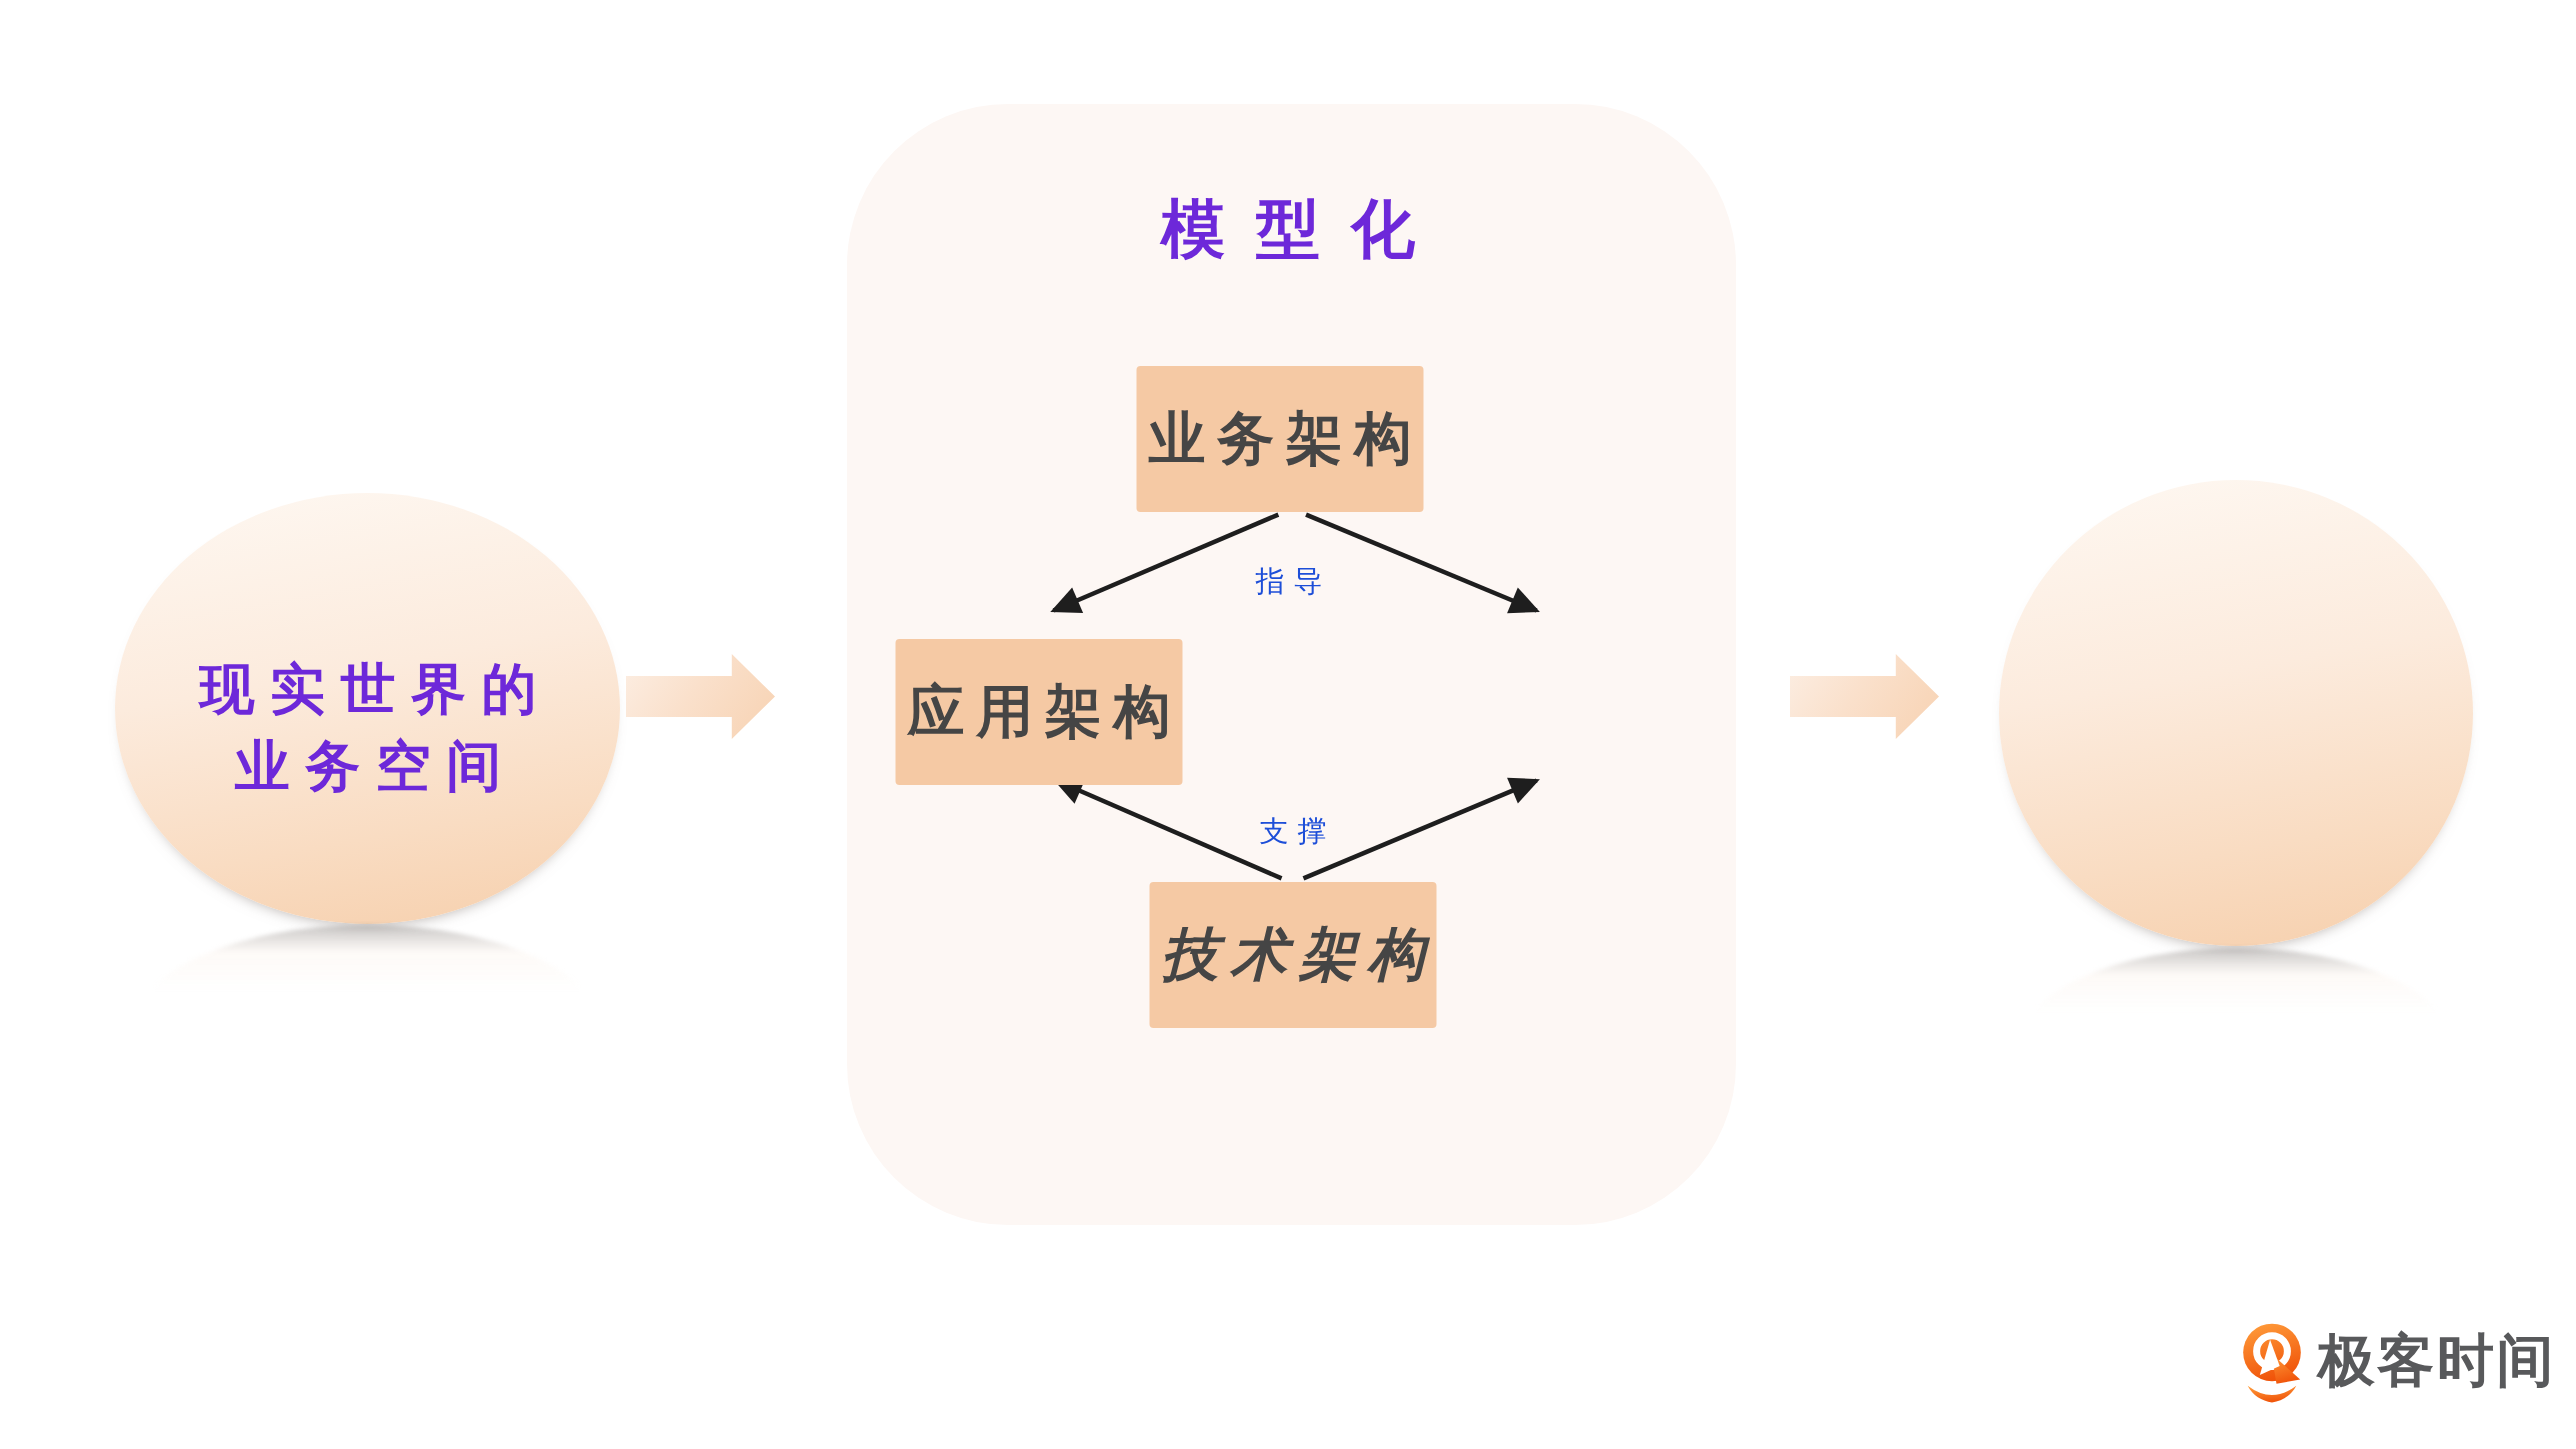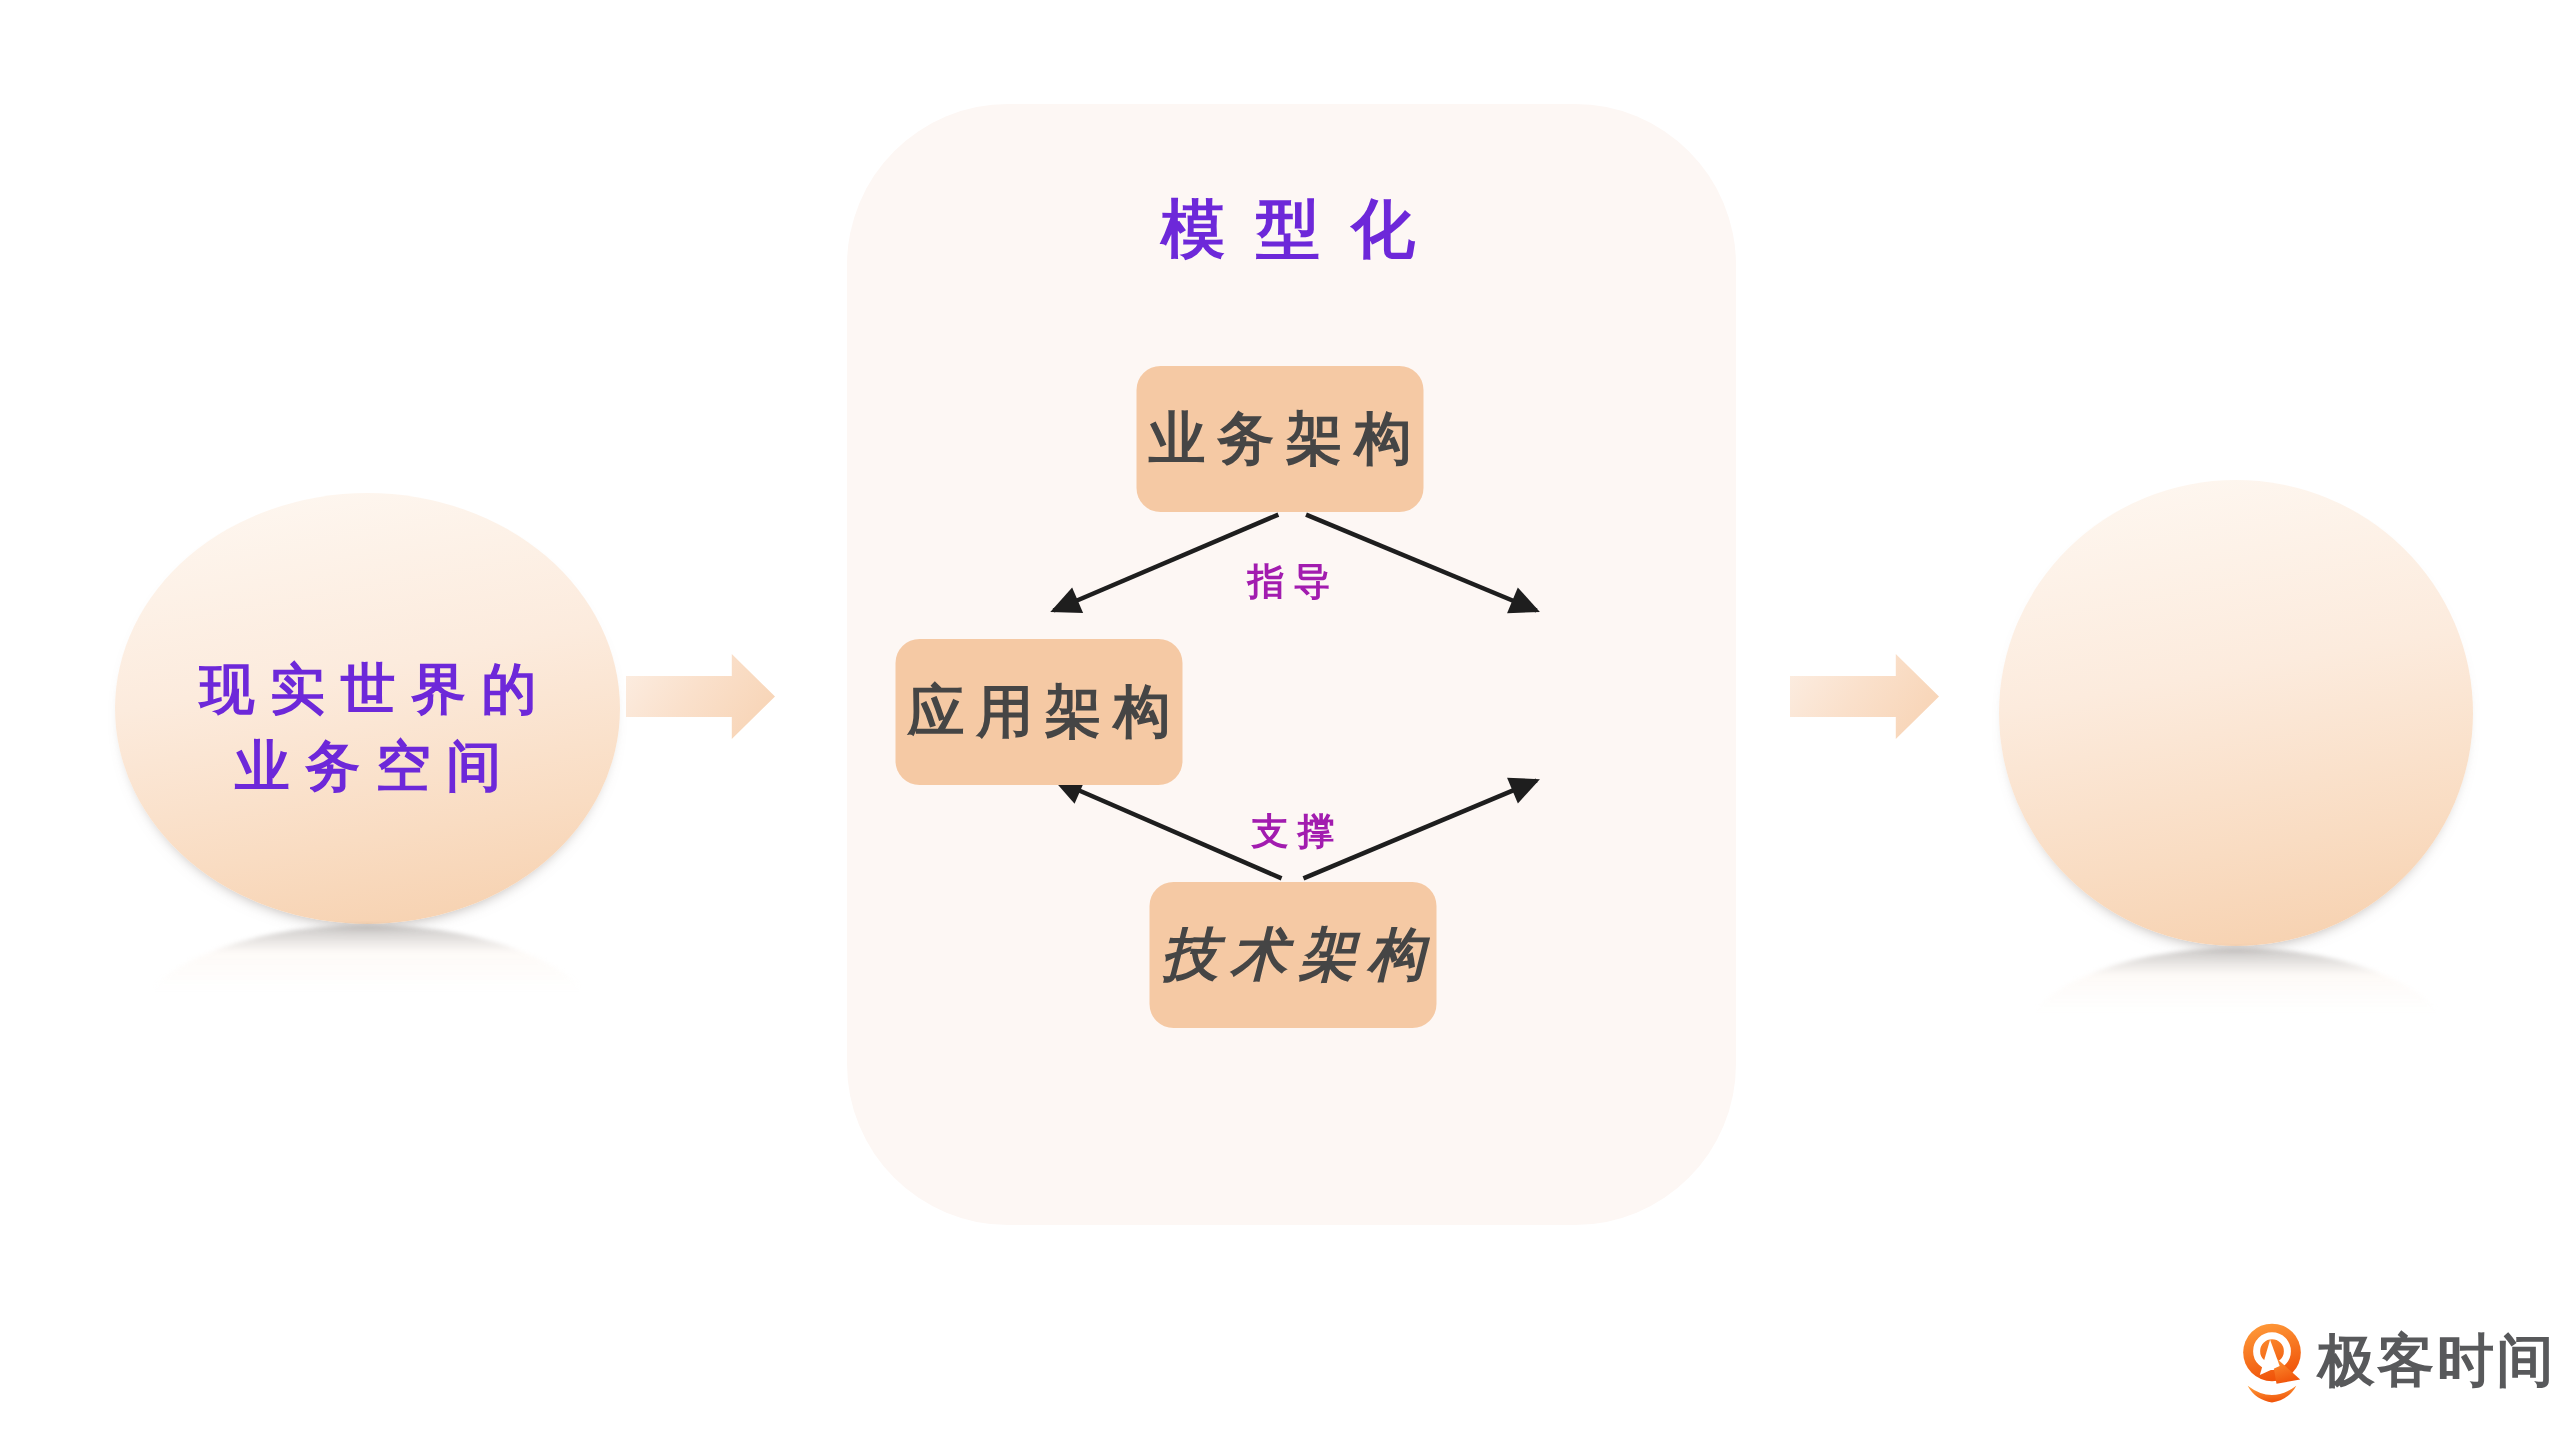--- a/index.html
+++ b/index.html
@@ -35,27 +35,27 @@
   
   #panel{
     left:847px;top:104px;width:889px;height:1121px;
     background:#FDF7F4;border-radius:161px;
   }
   #panel-title{
     left:1288px;top:229px;font-size:64px;font-weight:600;color:#6d28d9;
     letter-spacing:31px;text-indent:31px;white-space:nowrap;
   }
   .node{
-    width:287px;height:146px;border-radius:24px;background:#F5C9A4;
+    width:287px;height:146px;border-radius:4px;background:#F5C9A4;
     display:flex;align-items:center;justify-content:center;
     font-size:57px;font-weight:600;color:#454545;letter-spacing:11.6px;text-indent:11.6px;
     white-space:nowrap;
   }
   .edge-label{
-    font-size:37px;font-weight:700;color:#a21caf;letter-spacing:9px;text-indent:9px;white-space:nowrap;
+    font-size:29px;font-weight:400;color:#1d4ed8;letter-spacing:9px;text-indent:9px;white-space:nowrap;
   }
   #edges-svg{left:0;top:0;}
 
   
   #logo{
     left:2243px;top:1323px;height:84px;display:flex;align-items:flex-start;gap:16.7px;
   }
   #logo-text{
     font-size:57px;font-weight:600;color:#58595B;letter-spacing:2.6px;white-space:nowrap;
   }

